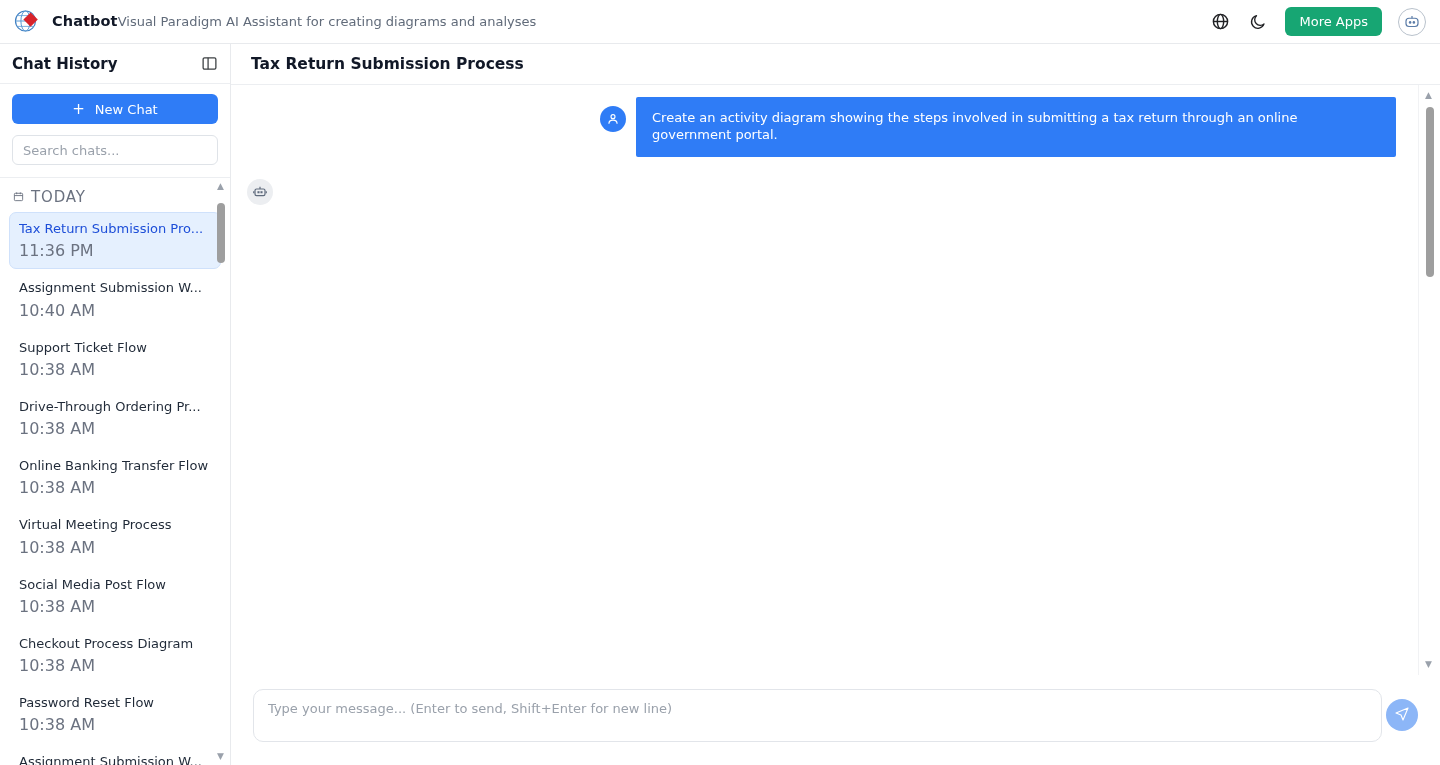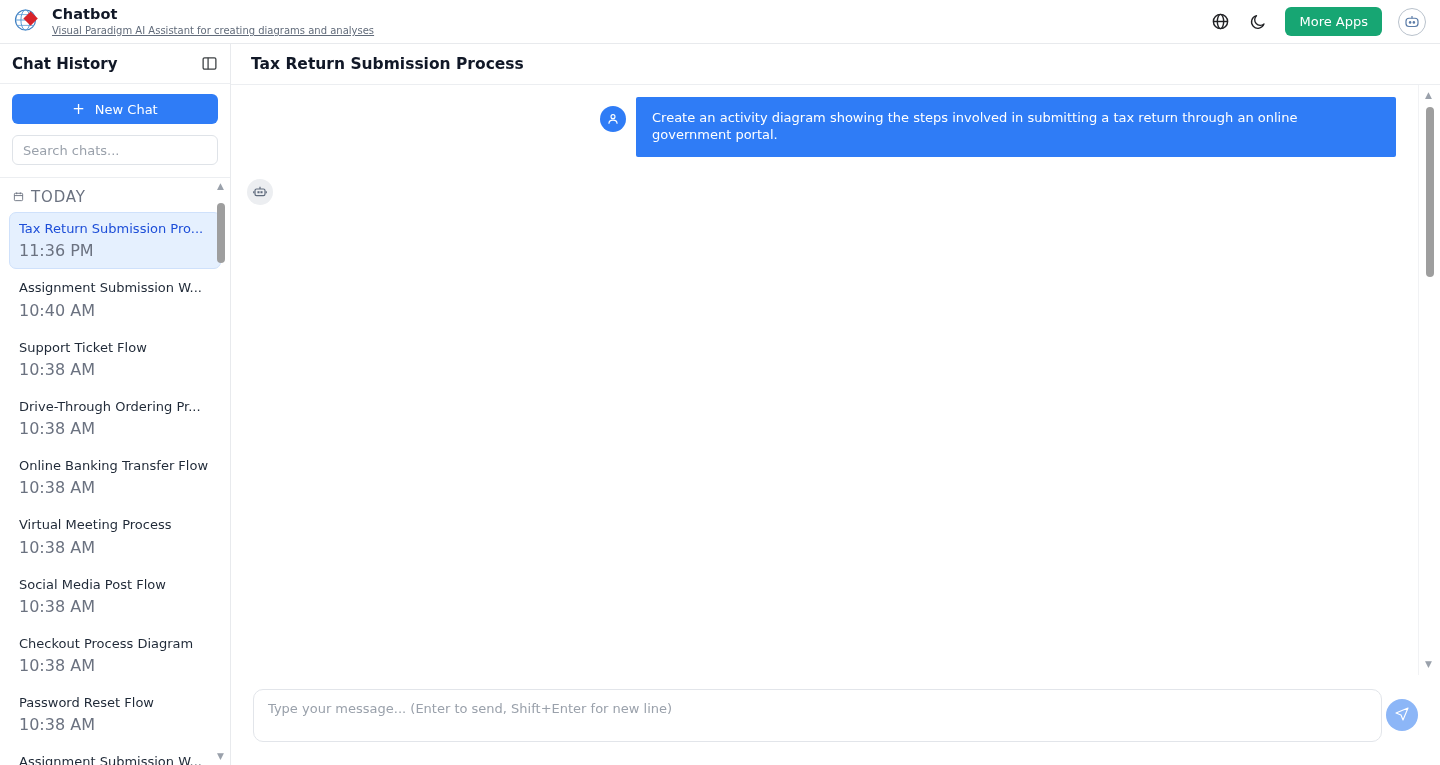--- a/index.html
+++ b/index.html
@@ -15,23 +15,23 @@
   
   .topbar {
     height: 44px; flex: 0 0 44px;
     display: flex; align-items: center;
     border-bottom: 1px solid #e8eaed;
     background: #fff;
     padding: 0 14px 0 12px;
   }
   .brand { display: flex; align-items: center; gap: 10px; }
   .logo { width: 30px; height: 30px; position: relative; flex: 0 0 30px; }
-  .brand-text { display: flex; flex-direction: column; justify-content: center; line-height: 1.15; }
+  .brand-text { display: flex; flex-direction: row; justify-content: center; line-height: 1.15; }
   .brand-title { font-size: 14.5px; font-weight: bold; color: #111827; letter-spacing: .1px; }
-  .brand-sub { font-size: 10px; color: #616b7a; margin-top: 2px; text-decoration: underline; }
+  .brand-sub { font-size: 13px; color: #616b7a; margin-top: 2px; }
   .topbar-right { margin-left: auto; display: flex; align-items: center; gap: 16px; }
   .icon-btn {
     width: 22px; height: 22px; display: flex; align-items: center; justify-content: center;
     color: #202124; cursor: pointer;
   }
   .more-apps {
     background: #17a673; color: #fff; border: none; border-radius: 6px;
     font-size: 13px; font-family: inherit;
     padding: 8px 14px; cursor: pointer; line-height: 1;
   }

